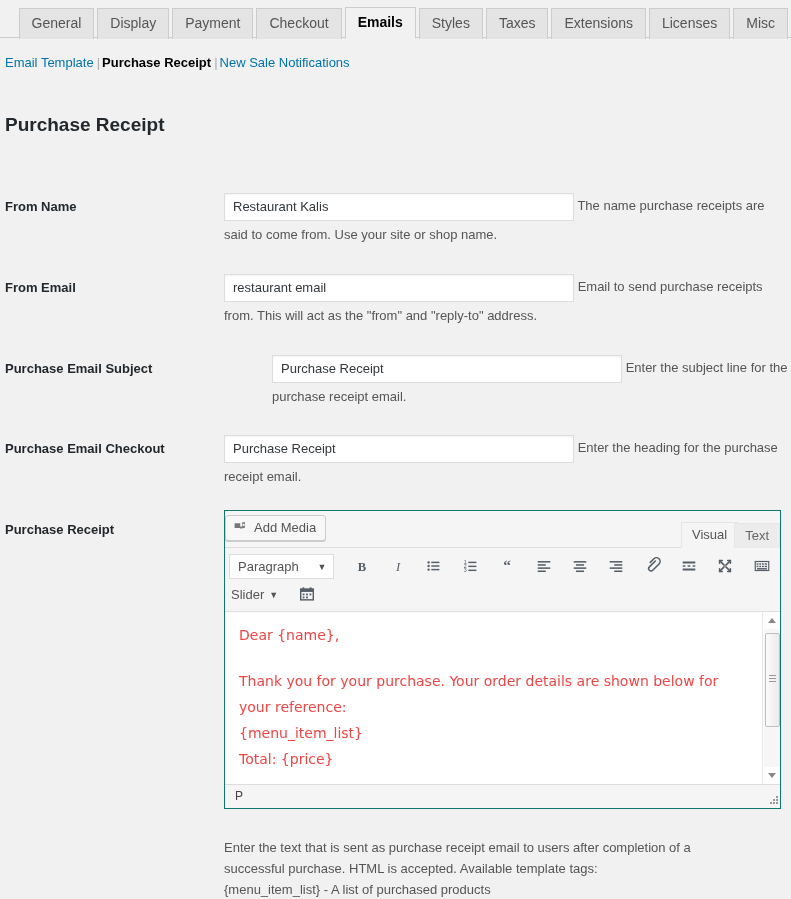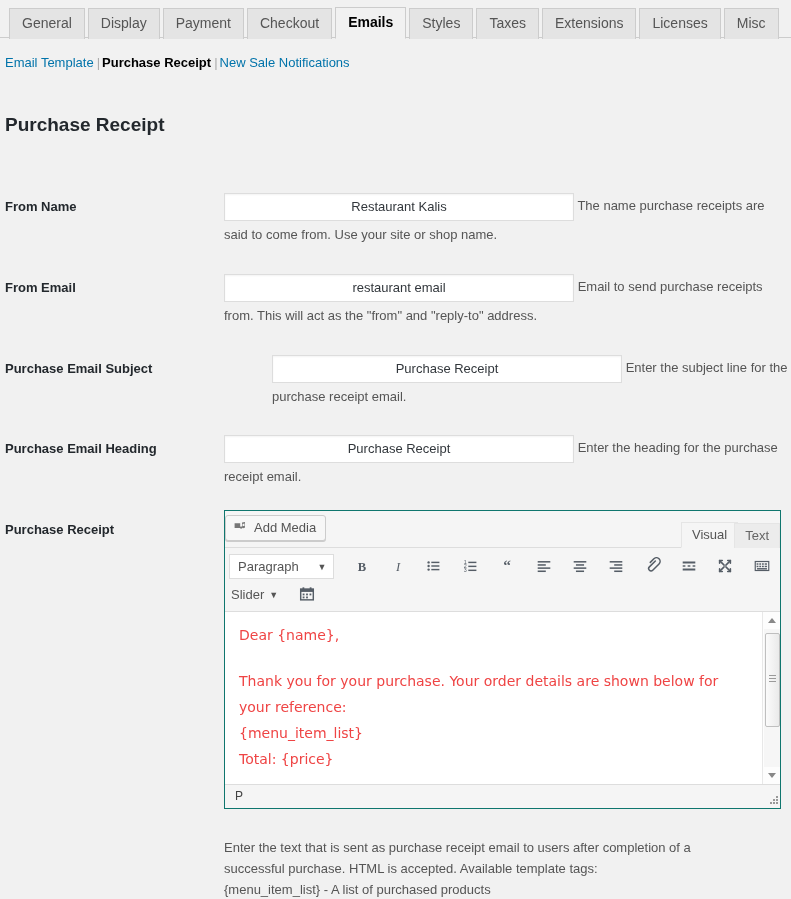--- a/index.html
+++ b/index.html
@@ -21,20 +21,21 @@
   .nav-tab-wrapper {
     position: absolute;
     left: 0;
     top: 0;
     width: 791px;
     height: 38px;
     border-bottom: 1px solid #ccc;
     box-sizing: border-box;
     padding-left: 9px;
     white-space: nowrap;
+    text-align: right;
   }
   .nav-tab {
     display: inline-block;
     position: relative;
     top: 7px;
     margin: 0 3px 0 0;
     padding: 6px 12px 7px 12px;
     font-size: 14px;
     line-height: 16px;
     font-weight: normal;
@@ -120,21 +121,20 @@
     border: 1px solid #ddd;
     background: #fff;
     color: #32373c;
     font-family: "Liberation Sans", sans-serif;
     font-size: 13px;
     line-height: 20px;
     vertical-align: middle;
     border-radius: 0;
     box-shadow: 0 1px 2px rgba(0,0,0,0.05) inset;
     outline: none;
-    text-align: center;
   }
   .desc {
     font-size: 13px;
     color: #555;
     line-height: 27px;
   }
 
   
   .editor-wrap {
     position: absolute;
@@ -382,21 +382,21 @@
 
 <div class="form-row">
   <div class="row-label" style="top:360px;">Purchase Email Subject</div>
   <div class="field-flow" style="top:354px;margin-left:48px;">
     <input class="text-input" type="text" value="Purchase Receipt" style="">
     <span class="desc">Enter the subject line for the purchase receipt email.</span>
   </div>
 </div>
 
 <div class="form-row">
-  <div class="row-label" style="top:440px;">Purchase Email Heading</div>
+  <div class="row-label" style="top:440px;">Purchase Email Checkout</div>
   <div class="field-flow" style="top:434px;">
     <input class="text-input" type="text" value="Purchase Receipt" style="">
     <span class="desc">Enter the heading for the purchase receipt email.</span>
   </div>
 </div>
 
 <div class="form-row">
   <div class="row-label" style="top:521px;">Purchase Receipt</div>
 </div>
 

